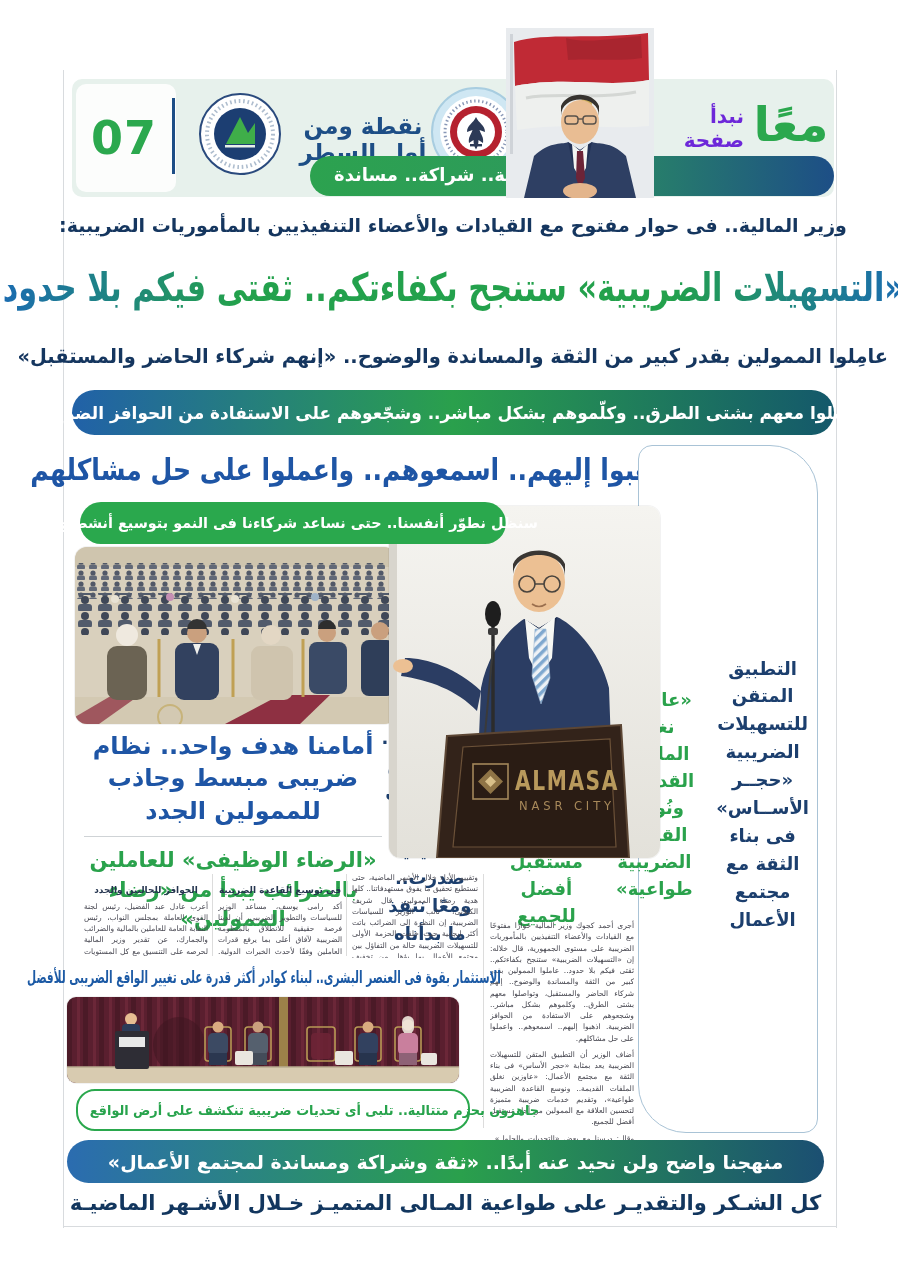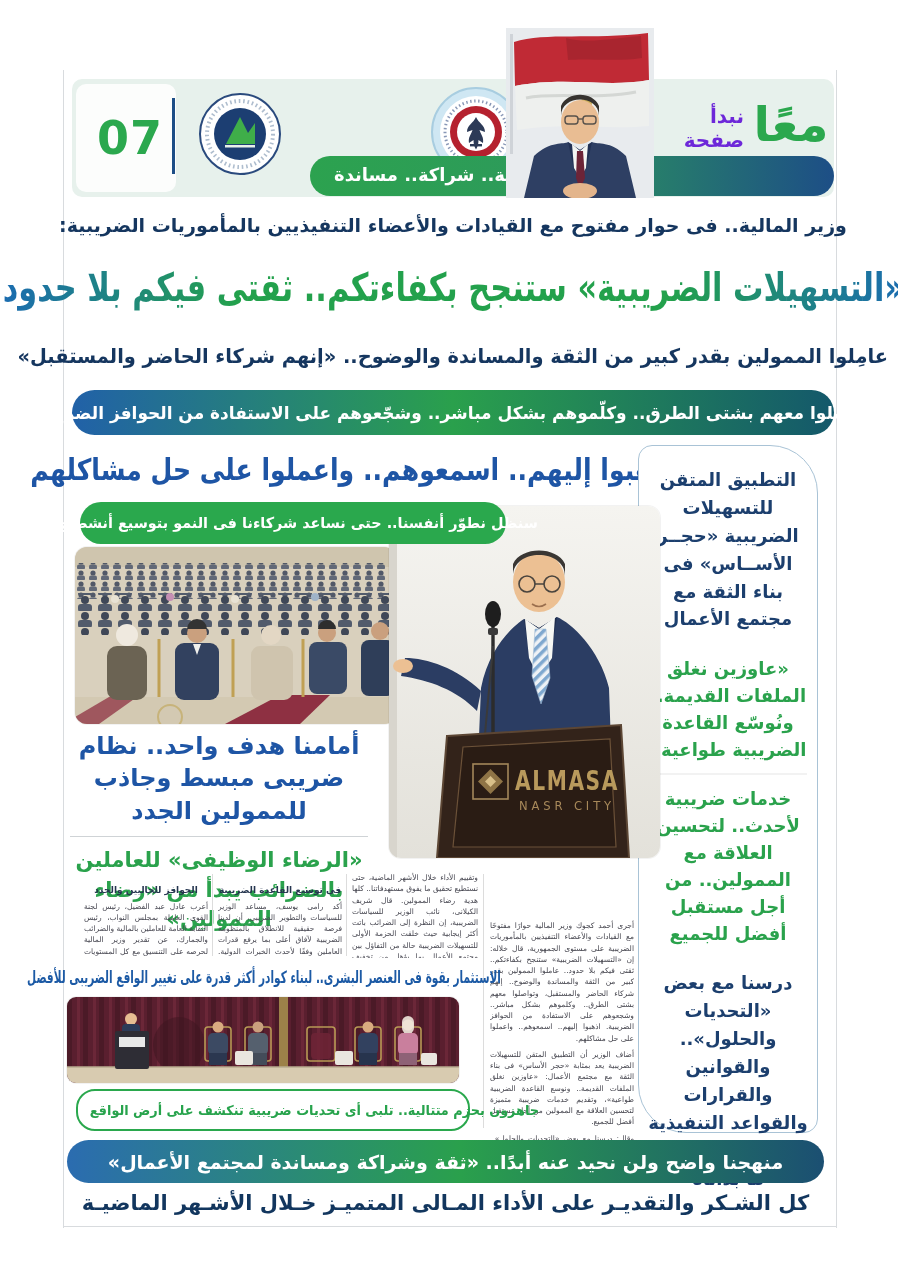--- a/index.html
+++ b/index.html
@@ -4,39 +4,39 @@
 <style>
   html,body{margin:0;padding:0;background:#ffffff;font-family:"DejaVu Sans",sans-serif;}
   #canvas{position:relative;width:898px;height:1280px;background:#fff;overflow:hidden;direction:rtl;}
   .abs{position:absolute;}
   .ctr{display:flex;align-items:center;justify-content:center;text-align:center;}
   .nowrap{white-space:nowrap;}
   .fit{display:inline-block;transform-origin:center;}
   .frame-line{background:#d8dbde;}
   .strip{background:#e7f1ec;border-radius:10px;}
   .numcard{background:#fcfdfc;border-radius:10px;}
-  .pagenum{color:#2ba84e;font-size:46px;font-weight:800;letter-spacing:1px;padding-left:6px;}
+  .pagenum{color:#2ba84e;font-size:46px;font-weight:800;letter-spacing:1px;}
   .vbar{background:#1d4e86;width:3px;}
   .brand{color:#1d4e86;font-weight:800;font-size:23px;line-height:1.12;text-align:center;}
   .tag-big{color:#2ba84e;font-size:48px;font-weight:700;line-height:1;}
   .tag-small{color:#6d28d9;font-size:20px;font-weight:800;line-height:1.2;text-align:right;}
   .trust-pill{border-radius:20px;background:linear-gradient(90deg,#2ca24f 0%,#2d9a5b 45%,#1d4e86 100%);}
   .trust-pill span{color:#fff;font-size:18px;font-weight:700;}
   .kicker{color:#15365f;font-size:19px;font-weight:800;}
   .mainhead{font-size:32px;font-weight:800;}
   .grad-text{background:linear-gradient(90deg,#1b6cb0 0%,#23a14c 26%,#23a14c 74%,#1b6cb0 100%);-webkit-background-clip:text;background-clip:text;color:transparent;}
   .subhead{color:#15365f;font-size:20px;font-weight:800;}
   .banner{border-radius:23px;background:linear-gradient(90deg,#2161a8 0%,#2aa04c 50%,#14586b 100%);}
   .banner span{color:#fff;font-size:17.5px;font-weight:700;}
   .deckhead{color:#1e55a5;font-size:27px;font-weight:800;}
   .deckpill{background:#2aa84d;border-radius:21px;}
   .deckpill span{color:#fff;font-size:15px;font-weight:700;}
   .photo{border-radius:12px;overflow:hidden;box-shadow:0 0 0 1px rgba(0,0,0,.05);}
   .sidebar{border:1.5px solid #a9c3d6;border-radius:14px 48px 14px 48px;background:#fff;
-           display:flex;flex-direction:column;align-items:center;gap:11px;padding:20px 8px 10px;box-sizing:border-box;}
+           display:flex;flex-direction:row;align-items:center;gap:11px;padding:20px 8px 10px;box-sizing:border-box;}
   .s-navy{color:#1c3f6e;font-size:18px;font-weight:800;line-height:1.55;text-align:center;}
   .s-green{color:#2aa24c;font-size:18px;font-weight:800;line-height:1.5;text-align:center;}
   .s-div{width:56px;height:1px;background:#9aa7b0;}
   .mid-h1{color:#1e55a5;font-size:24px;font-weight:800;line-height:1.35;text-align:center;}
   .mid-hr{height:1px;background:#cfd3d6;}
   .mid-h2{color:#2aa24c;font-size:21px;font-weight:800;line-height:1.4;text-align:center;}
   .bodycol{font-size:7.5px;line-height:1.5;color:#474751;text-align:justify;overflow:hidden;}
   .bodycol .colhead{display:block;text-align:center;font-size:9px;font-weight:700;color:#25354f;margin-bottom:3px;margin-top:12px;}
   .vrule{background:#dcdcdc;width:1px;}
   .lowerhead{color:#1c5aa5;font-size:12.5px;font-weight:800;}
@@ -63,20 +63,26 @@
   <div class="abs vbar" style="left:172px;top:98px;height:76px;"></div>
 
   <svg class="abs" style="left:198px;top:92px;" width="84" height="84" viewBox="0 0 84 84">
     <circle cx="42" cy="42" r="40" fill="#ffffff" stroke="#2a4a7d" stroke-width="2"></circle>
     <circle cx="42" cy="42" r="33" fill="none" stroke="#6c86a5" stroke-width="4" stroke-dasharray="1.6 2.8" opacity="0.55"></circle>
     <circle cx="42" cy="42" r="26" fill="#1c3e72"></circle>
     <path d="M28,52 L42,25 L50,41 L57,31 L57,52 Z" fill="#3fae49"></path>
     <rect x="27" y="53" width="30" height="2.5" fill="#e8f0e9"></rect>
   </svg>
 
+  <div class="abs ctr" style="left:288px;top:98px;width:150px;height:84px;">
+    <div class="brand">
+      <div>نقطة ومن</div>
+      <div>أول السطر</div>
+    </div>
+  </div>
 
   <svg class="abs" style="left:430px;top:86px;" width="92" height="92" viewBox="0 0 92 92">
     <circle cx="46" cy="46" r="44" fill="#cfe7f3" stroke="#a8cde0" stroke-width="2"></circle>
     <circle cx="46" cy="46" r="36" fill="#ffffff"></circle>
     <circle cx="46" cy="46" r="31" fill="none" stroke="#27427a" stroke-width="3" stroke-dasharray="1.4 2.6" opacity="0.55"></circle>
     <circle cx="46" cy="46" r="26" fill="#b5212e"></circle>
     <circle cx="46" cy="46" r="19" fill="#ffffff"></circle>
     <path d="M46,31 c-2.5,6 -9,8 -9,15 l5.5,-2 c-1.5,5 -4.5,7 -3.5,13 l4.5,-3 c0,4.5 1,7 2.5,9.5 c1.5,-2.5 2.5,-5 2.5,-9.5 l4.5,3 c1,-6 -2,-8 -3.5,-13 l5.5,2 c0,-7 -6.5,-9 -9,-15 z" fill="#2c3a57"></path>
     <rect x="40" y="58" width="12" height="2.4" fill="#2c3a57"></rect>
   </svg>
@@ -247,21 +253,21 @@
         <line x1="48" y1="50" x2="48" y2="86" stroke="#c0a054" stroke-width="2.4"></line>
         <line x1="92" y1="50" x2="92" y2="86" stroke="#c0a054" stroke-width="2.4"></line>
       </g>
       <rect x="0" y="86" width="156" height="8" fill="#c9bfa9"></rect>
     </svg>
     <div class="s-green">خدمات ضريبية لأحدث.. لتحسين العلاقة مع الممولين.. من أجل مستقبل أفضل للجميع</div>
     <div class="s-div"></div>
     <div class="s-navy">درسنا مع بعض «التحديات والحلول».. والقوانين والقرارات والقواعد التنفيذية صدرت.. ومعًا ننفذ ما بدأناه</div>
   </div>
 
-  <div class="abs" style="left:64px;top:730px;width:310px;">
+  <div class="abs" style="left:78px;top:730px;width:310px;">
     <div class="mid-h1">أمامنا هدف واحد.. نظام ضريبى مبسط وجاذب للممولين الجدد</div>
     <div class="mid-hr" style="margin:9px 6px;"></div>
     <div class="mid-h2">«الرضاء الوظيفى» للعاملين بالضرائب يبدأ من «رضاء الممولين»</div>
   </div>
 
   <div class="abs bodycol" style="left:84px;top:872px;width:124px;height:86px;">
     <span class="colhead">الحوافز للحاليين والجدد</span>
     <span>أعرب عادل عبد الفضيل، رئيس لجنة القوى العاملة بمجلس النواب، رئيس النقابة العامة للعاملين بالمالية والضرائب والجمارك، عن تقدير وزير المالية لحرصه على التنسيق مع كل المستويات الوظيفية بمصلحة الضرائب المصرية والتعرف على التحديات من واقع أجواء العمل الضريبى اليومى، على نحو يدفع مسار التطوير والتغيير وبناء الشراكة والثقة مع الممولين.</span>
   </div>
   <div class="abs vrule" style="left:212px;top:874px;height:82px;"></div>
@@ -332,16 +338,16 @@
   </svg>
 
   <div class="abs ctr lowerpill" style="left:76px;top:1089px;width:390px;height:38px;justify-content:flex-end;">
     <span class="nowrap fit" style="transform:scaleX(0.95);">جاهزون بحزم متتالية.. تلبى أى تحديات ضريبية تنكشف على أرض الواقع</span>
   </div>
 
   <div class="abs ctr footpill" style="left:67px;top:1140px;width:757px;height:43px;">
     <span class="nowrap fit">منهجنا واضح ولن نحيد عنه أبدًا.. «ثقة وشراكة ومساندة لمجتمع الأعمال»</span>
   </div>
   <div class="abs ctr" style="left:67px;top:1186px;width:757px;height:34px;">
-    <span class="footline nowrap fit">كل الشـكر والتقديـر على الأداء المـالى المتميـز خـلال الأشـهر الماضيـة</span>
+    <span class="footline nowrap fit">كل الشـكر والتقديـر على طواعية المـالى المتميـز خـلال الأشـهر الماضيـة</span>
   </div>
 
 </div>
 
 </body></html>

